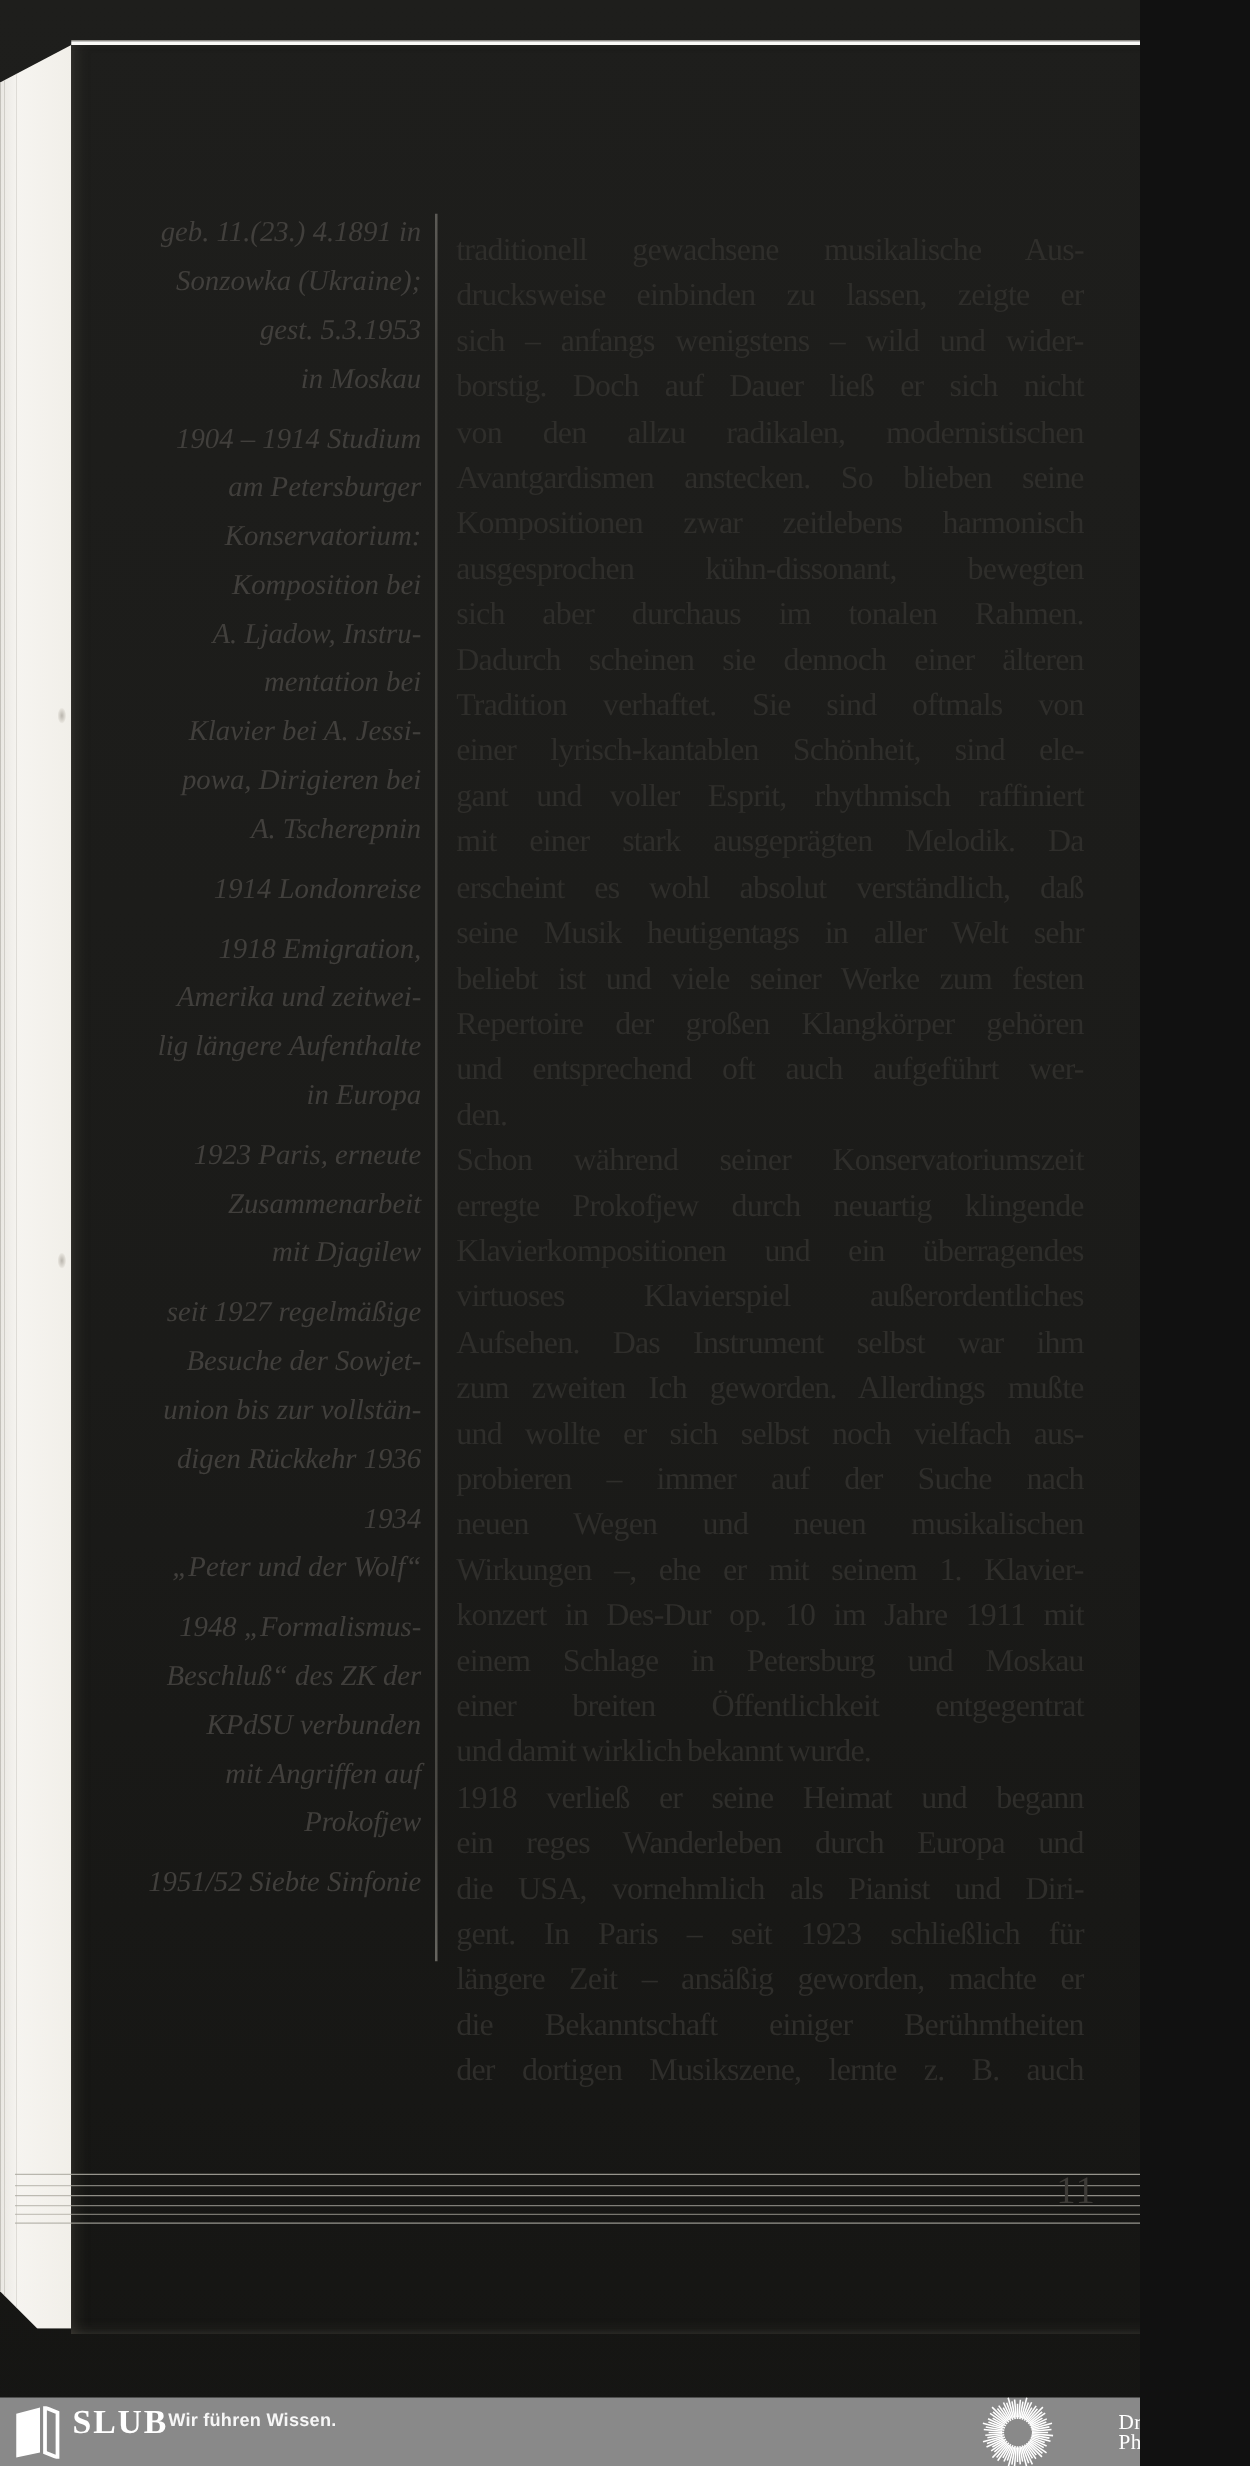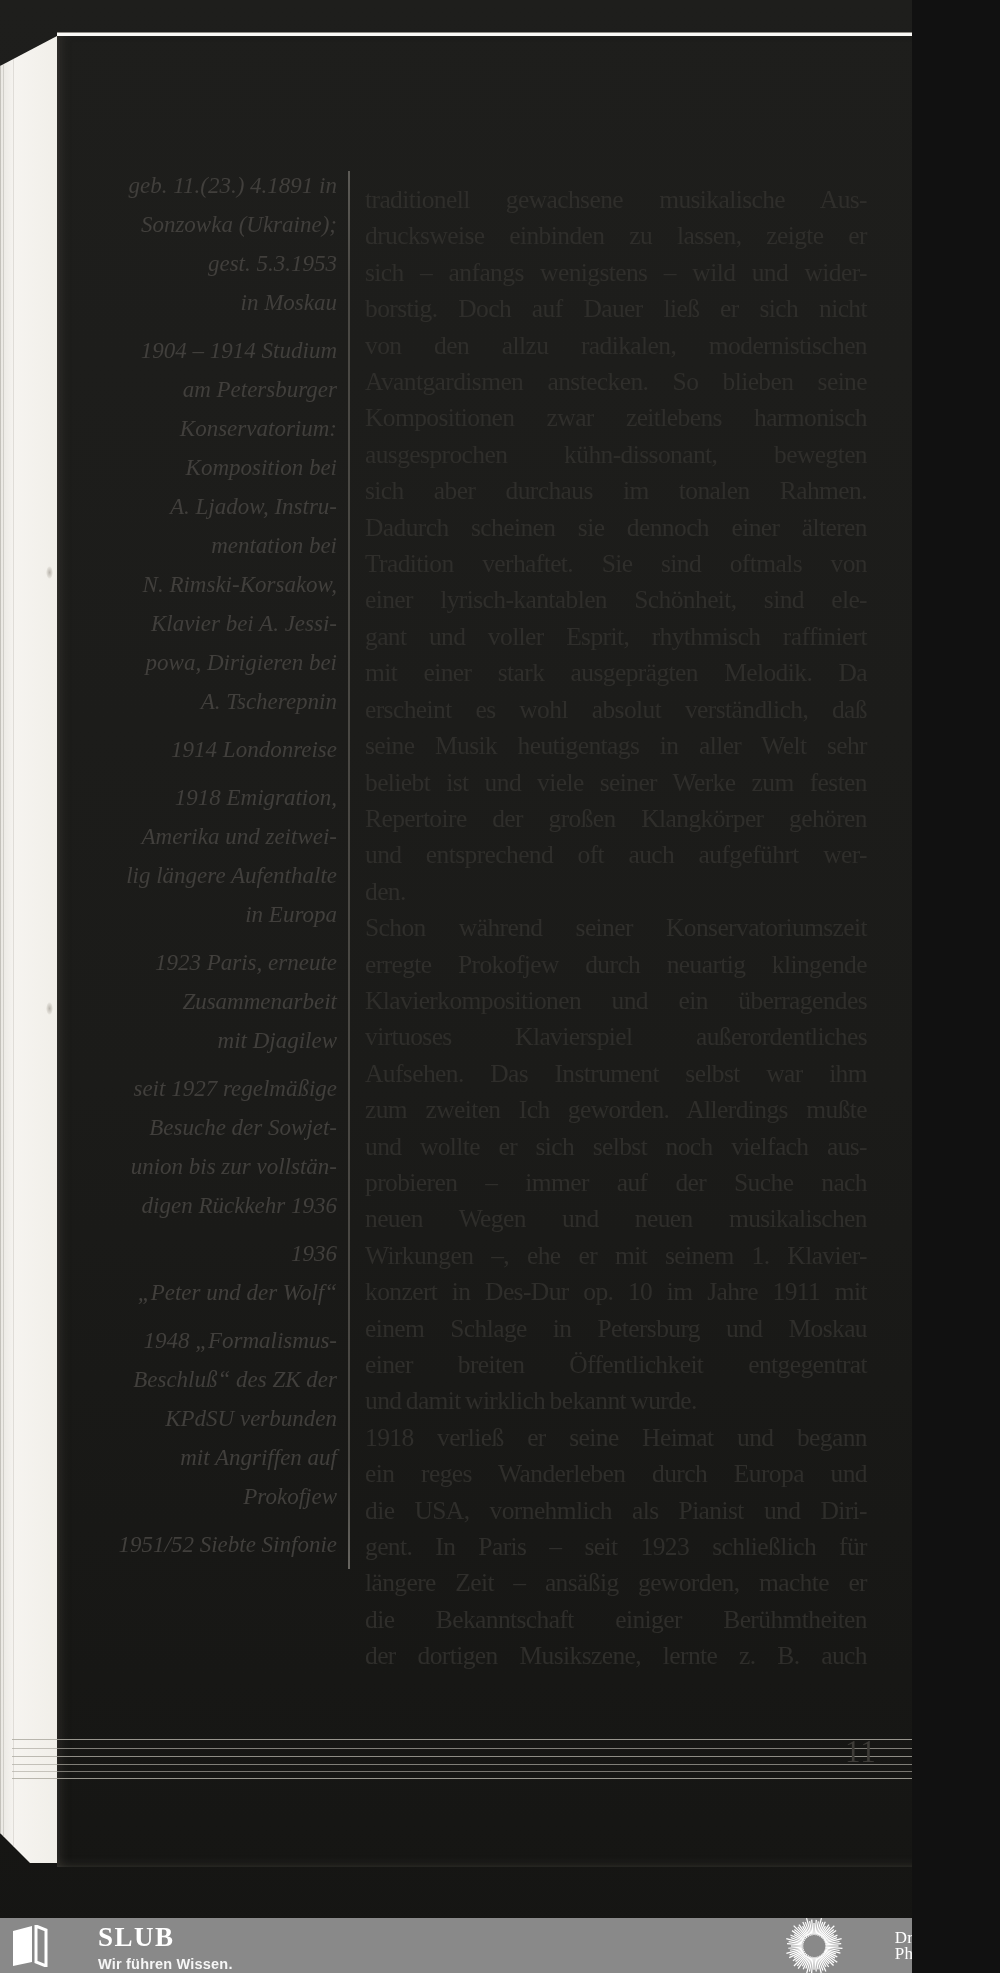--- a/index.html
+++ b/index.html
@@ -73,21 +73,21 @@
     font-size:31px;color:#3e3c38;letter-spacing:1px;text-align:left;
   }
 
   
   .footer-bar{
     position:absolute;left:0;top:1918px;width:1000px;height:55px;
     background:rgba(141,141,141,.97);z-index:5;
   }
   .slub{position:absolute;left:12px;top:6px;display:flex;}
   .book-icon{width:36px;height:42px;margin-right:10px;margin-top:1px;}
-  .slub-text{display:flex;flex-direction:column;margin-left:40px;}
+  .slub-text{display:flex;flex-direction:row;}
   .slub-wordmark{
     font-family:"Liberation Serif",serif;font-weight:bold;font-size:27px;line-height:27px;
     color:#ffffff;letter-spacing:1.5px;
   }
   .slub-tagline{
     font-family:Liberation Sans, sans-serif;font-weight:bold;font-size:14.5px;
     color:#f6f6f6;margin-top:5px;letter-spacing:.2px;
   }
   .dp{position:absolute;right:10px;top:0;height:55px;display:flex;align-items:center;gap:44px;}
   .starburst{width:58px;height:58px;margin-top:1px;}
@@ -114,21 +114,20 @@
           <div class="side-line">gest. 5.3.1953</div>
           <div class="side-line">in Moskau</div>
         </div>
         <div class="side-block">
           <div class="side-line">1904 – 1914 Studium</div>
           <div class="side-line">am Petersburger</div>
           <div class="side-line">Konservatorium:</div>
           <div class="side-line">Komposition bei</div>
           <div class="side-line">A. Ljadow, Instru-</div>
           <div class="side-line">mentation bei</div>
-          <div class="side-line">N. Rimski-Korsakow,</div>
           <div class="side-line">Klavier bei A. Jessi-</div>
           <div class="side-line">powa, Dirigieren bei</div>
           <div class="side-line">A. Tscherepnin</div>
         </div>
         <div class="side-block">
           <div class="side-line">1914 Londonreise</div>
         </div>
         <div class="side-block">
           <div class="side-line">1918 Emigration,</div>
           <div class="side-line">Amerika und zeitwei-</div>
@@ -140,21 +139,21 @@
           <div class="side-line">Zusammenarbeit</div>
           <div class="side-line">mit Djagilew</div>
         </div>
         <div class="side-block">
           <div class="side-line">seit 1927 regelmäßige</div>
           <div class="side-line">Besuche der Sowjet-</div>
           <div class="side-line">union bis zur vollstän-</div>
           <div class="side-line">digen Rückkehr 1936</div>
         </div>
         <div class="side-block">
-          <div class="side-line">1936</div>
+          <div class="side-line">1934</div>
           <div class="side-line">„Peter und der Wolf“</div>
         </div>
         <div class="side-block">
           <div class="side-line">1948 „Formalismus-</div>
           <div class="side-line">Beschluß“ des ZK der</div>
           <div class="side-line">KPdSU verbunden</div>
           <div class="side-line">mit Angriffen auf</div>
           <div class="side-line">Prokofjew</div>
         </div>
         <div class="side-block">

